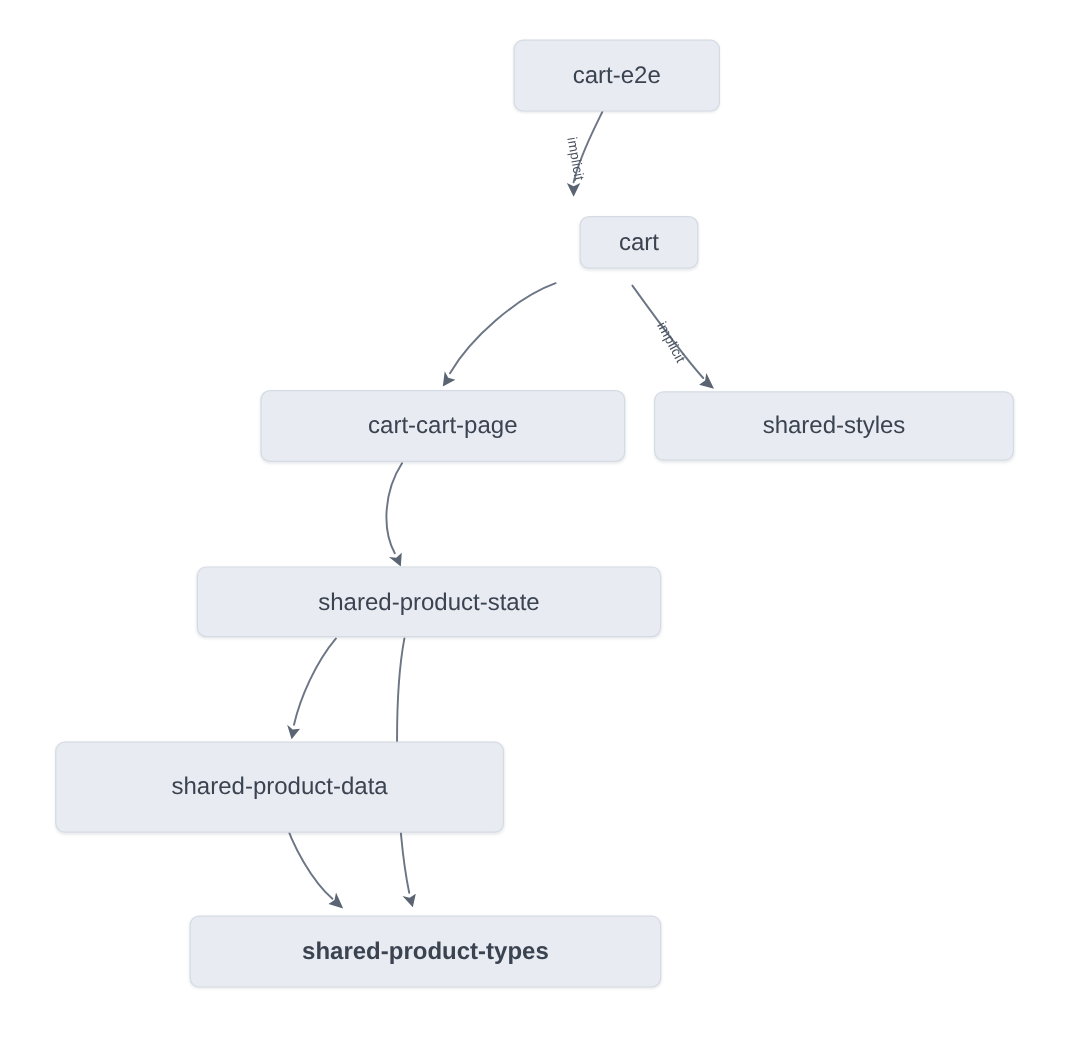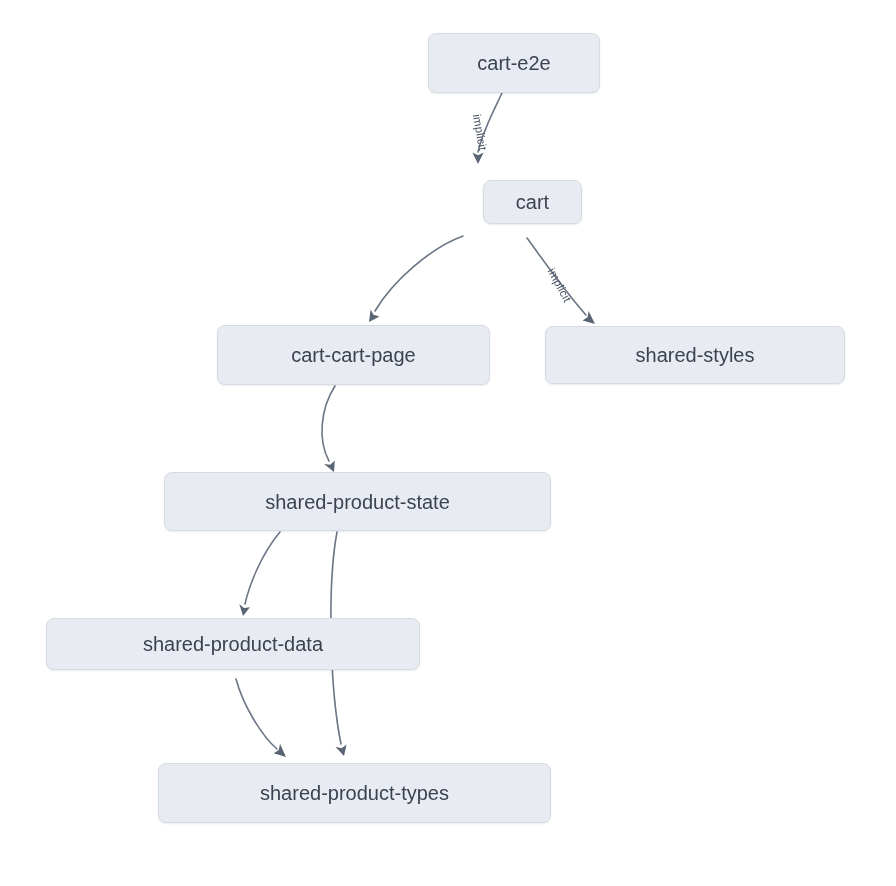--- a/index.html
+++ b/index.html
@@ -104,30 +104,30 @@
       </g>
     </svg>
 
   <div id="node-layer">
       <div class="node" style="left: 428px; top: 33px; width: 172px; height: 60px;">
         <span class="node-label">cart-e2e</span>
       </div>
       <div class="node" style="left: 463px; top: 180px; width: 99px; height: 44px; margin-left: 20px;">
         <span class="node-label">cart</span>
       </div>
-      <div class="node" style="left: 217px; top: 325px; width: 273px; height: 60px;">
+      <div class="node" style="left: 217px; top: 325px; width: 304px; height: 60px;">
         <span class="node-label">cart-cart-page</span>
       </div>
       <div class="node" style="left: 545px; top: 326px; width: 300px; height: 58px;">
         <span class="node-label">shared-styles</span>
       </div>
       <div class="node" style="left: 164px; top: 472px; width: 387px; height: 59px;">
         <span class="node-label">shared-product-state</span>
       </div>
-      <div class="node" style="left: 46px; top: 618px; width: 374px; height: 52px;">
+      <div class="node" style="left: 46px; top: 618px; width: 374px; height: 76px;">
         <span class="node-label">shared-product-data</span>
       </div>
-      <div class="node" style="left: 158px; top: 763px; width: 393px; height: 60px;">
+      <div class="node" style="left: 158px; top: 763px; width: 393px; height: 60px; font-weight: bold;">
         <span class="node-label">shared-product-types</span>
       </div>
     </div>
 
 </div>
 
 </body></html>

